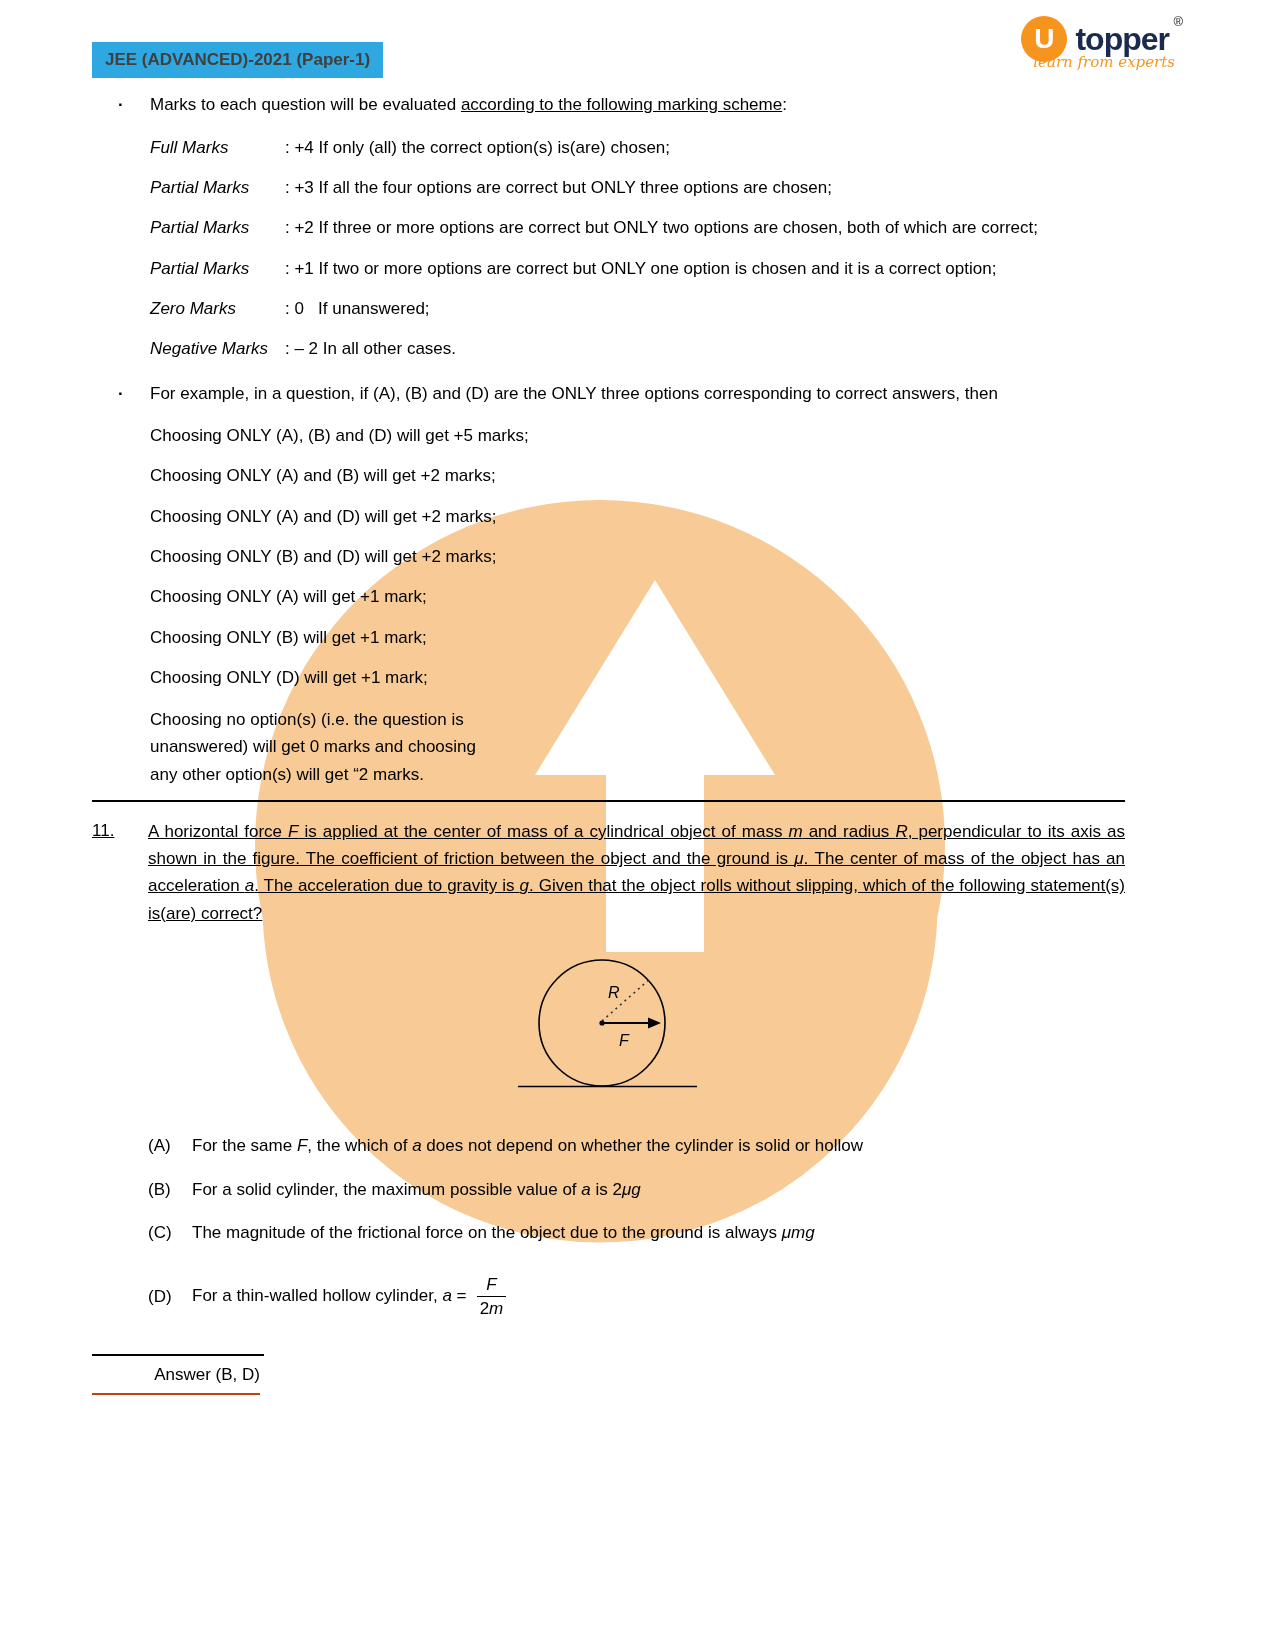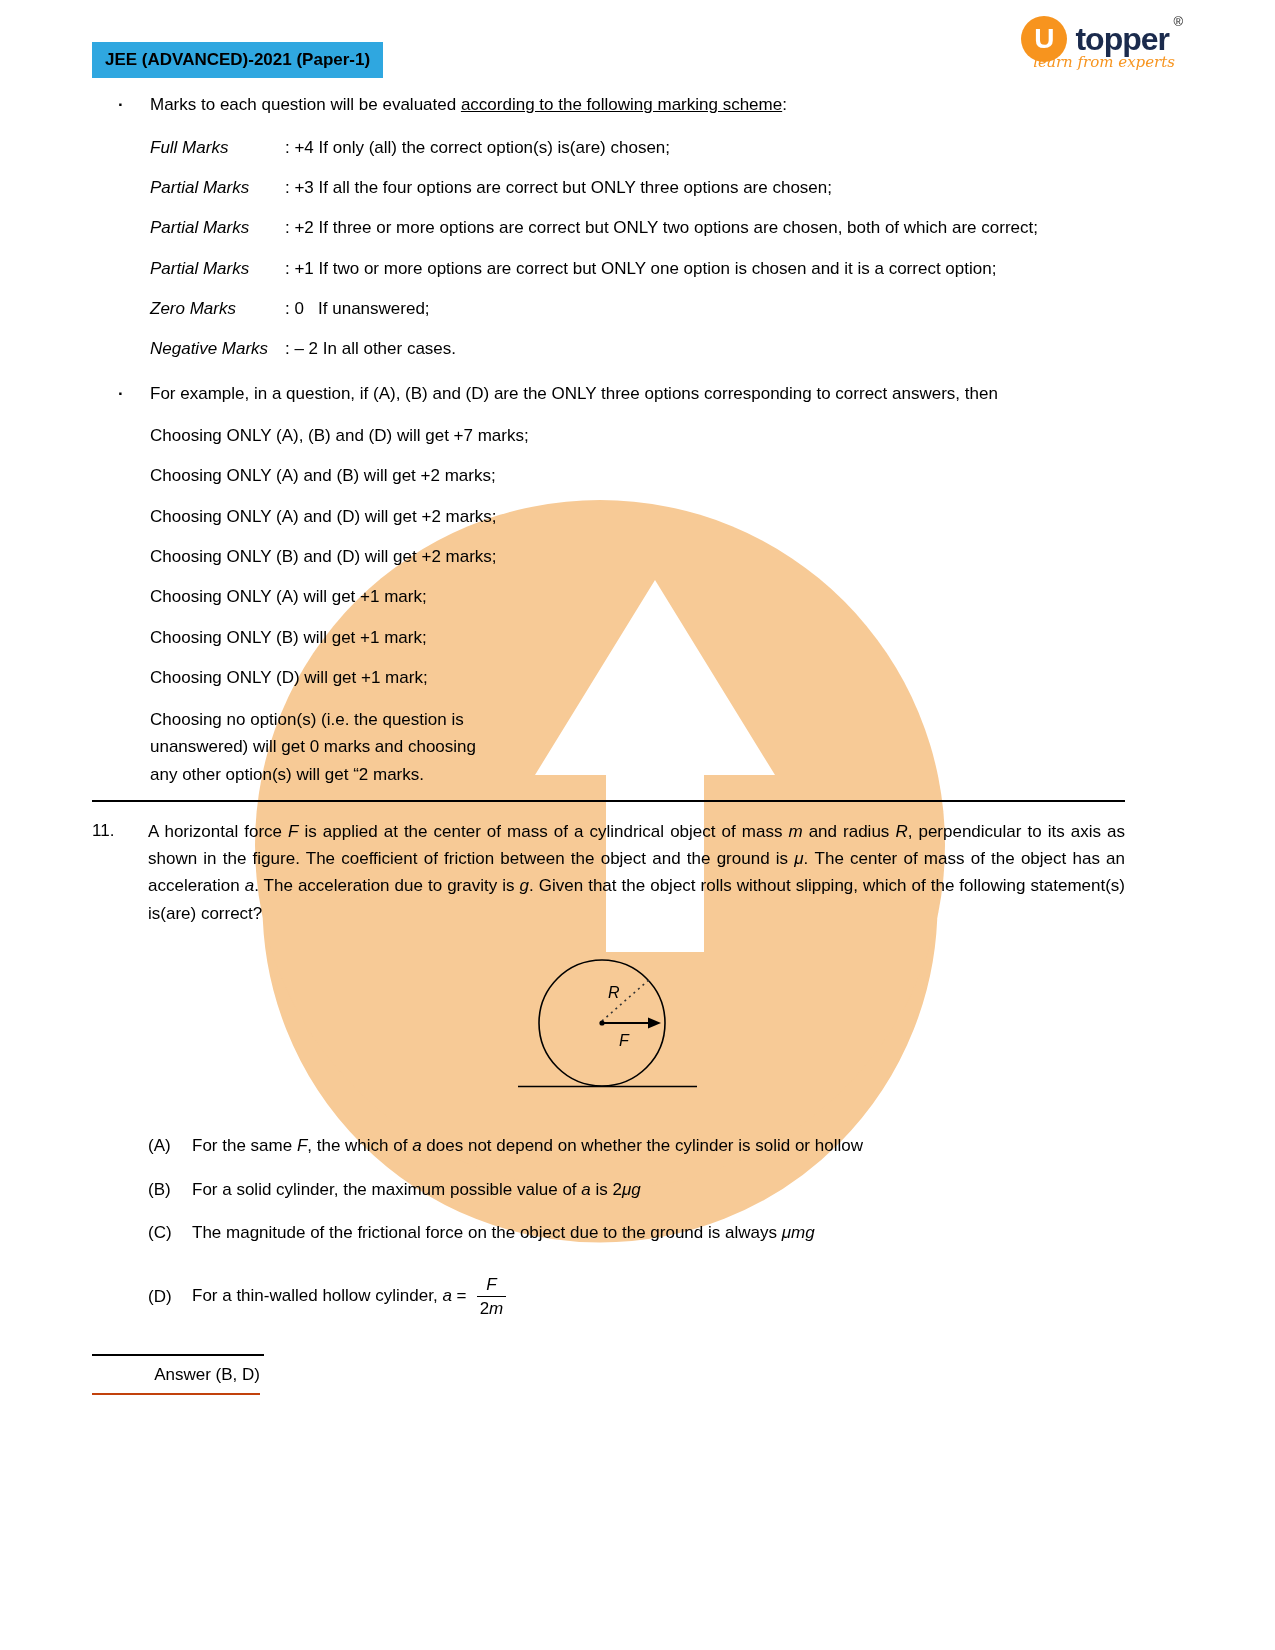--- a/index.html
+++ b/index.html
@@ -7,21 +7,21 @@
   body { font-family:"Liberation Sans","DejaVu Sans",sans-serif; color:#000; }
   .page { position:relative; width:1275px; height:1650px; background:#fff; overflow:hidden; margin:0 auto; }
 
   
   .watermark { position:absolute; left:210px; top:470px; z-index:0; }
 
   .content { position:relative; z-index:1; padding:0 150px 0 92px; font-size:17px; line-height:1.55; }
 
   
   .header { display:flex; justify-content:space-between; align-items:flex-start; }
-  .badge { margin-top:42px; background:#2fa7e0; color:#000000; font-weight:bold; font-size:17px; padding:5px 13px; }
+  .badge { margin-top:42px; background:#2fa7e0; color:#404040; font-weight:bold; font-size:17px; padding:5px 13px; }
   .logo { margin-top:16px; margin-right:-60px; position:relative; display:flex; align-items:center; gap:8px; padding-right:16px; }
   .logo-mark { width:46px; height:46px; border-radius:50%; background:#f7941e; color:#fff; font-weight:bold; font-size:28px; display:flex; align-items:center; justify-content:center; }
   .logo-name { font-size:32px; font-weight:bold; color:#1b2b4d; letter-spacing:-1px; line-height:1; }
   .logo-reg { position:absolute; top:-4px; right:2px; font-size:13px; color:#222; }
   .logo-tagline { position:absolute; right:10px; bottom:-12px; font-family:"DejaVu Serif",serif; font-style:italic; font-size:15px; color:#f7941e; white-space:nowrap; }
 
   
   .bullet-row { display:flex; margin-top:14px; }
   .bullet { width:32px; margin-left:26px; flex:none; font-weight:bold; }
   .bullet-body { flex:1; }
@@ -35,21 +35,21 @@
   .mk-text { flex:1; text-align:justify; }
 
   
   .ex-lines { margin:16px 0 0 58px; }
   .ex-line { margin-bottom:14px; }
   .ex-last { max-width:348px; margin:0 0 10px 58px; line-height:1.62; }
 
   .divider { border:none; border-top:2px solid #000; margin:12px 0 12px 0; width:100%; }
 
   
-  .question { display:flex; margin-top:16px; }
+  .question { display:flex; margin-top:16px;text-decoration:underline; }
   .q-num { width:56px; flex:none; }
   .q-text { flex:1; text-align:justify; line-height:1.6; }
 
   .figure { margin:26px 0 14px 408px; width:230px; }
   .figure svg text { font-family:"Liberation Sans","DejaVu Sans",sans-serif; fill:#000; }
 
   
   .options { margin-top:22px; }
   .option { display:flex; margin:0 0 17px 56px; }
   .opt-tag { width:44px; flex:none; }
@@ -120,21 +120,21 @@
         <span class="mk-text">: – 2 In all other cases.</span>
       </div>
     </div>
 
     <div class="bullet-row">
       <span class="bullet">·</span>
       <div class="bullet-body ex-intro">For example, in a question, if (A), (B) and (D) are the ONLY three options corresponding to correct answers, then</div>
     </div>
 
     <div class="ex-lines">
-      <div class="ex-line">Choosing ONLY (A), (B) and (D) will get +7 marks;</div>
+      <div class="ex-line">Choosing ONLY (A), (B) and (D) will get +5 marks;</div>
       <div class="ex-line">Choosing ONLY (A) and (B) will get +2 marks;</div>
       <div class="ex-line">Choosing ONLY (A) and (D) will get +2 marks;</div>
       <div class="ex-line">Choosing ONLY (B) and (D) will get +2 marks;</div>
       <div class="ex-line">Choosing ONLY (A) will get +1 mark;</div>
       <div class="ex-line">Choosing ONLY (B) will get +1 mark;</div>
       <div class="ex-line">Choosing ONLY (D) will get +1 mark;</div>
     </div>
     <div class="ex-last">Choosing no option(s) (i.e. the question is unanswered) will get 0 marks and choosing any other option(s) will get “2 marks.</div>
 
     <hr class="divider">

